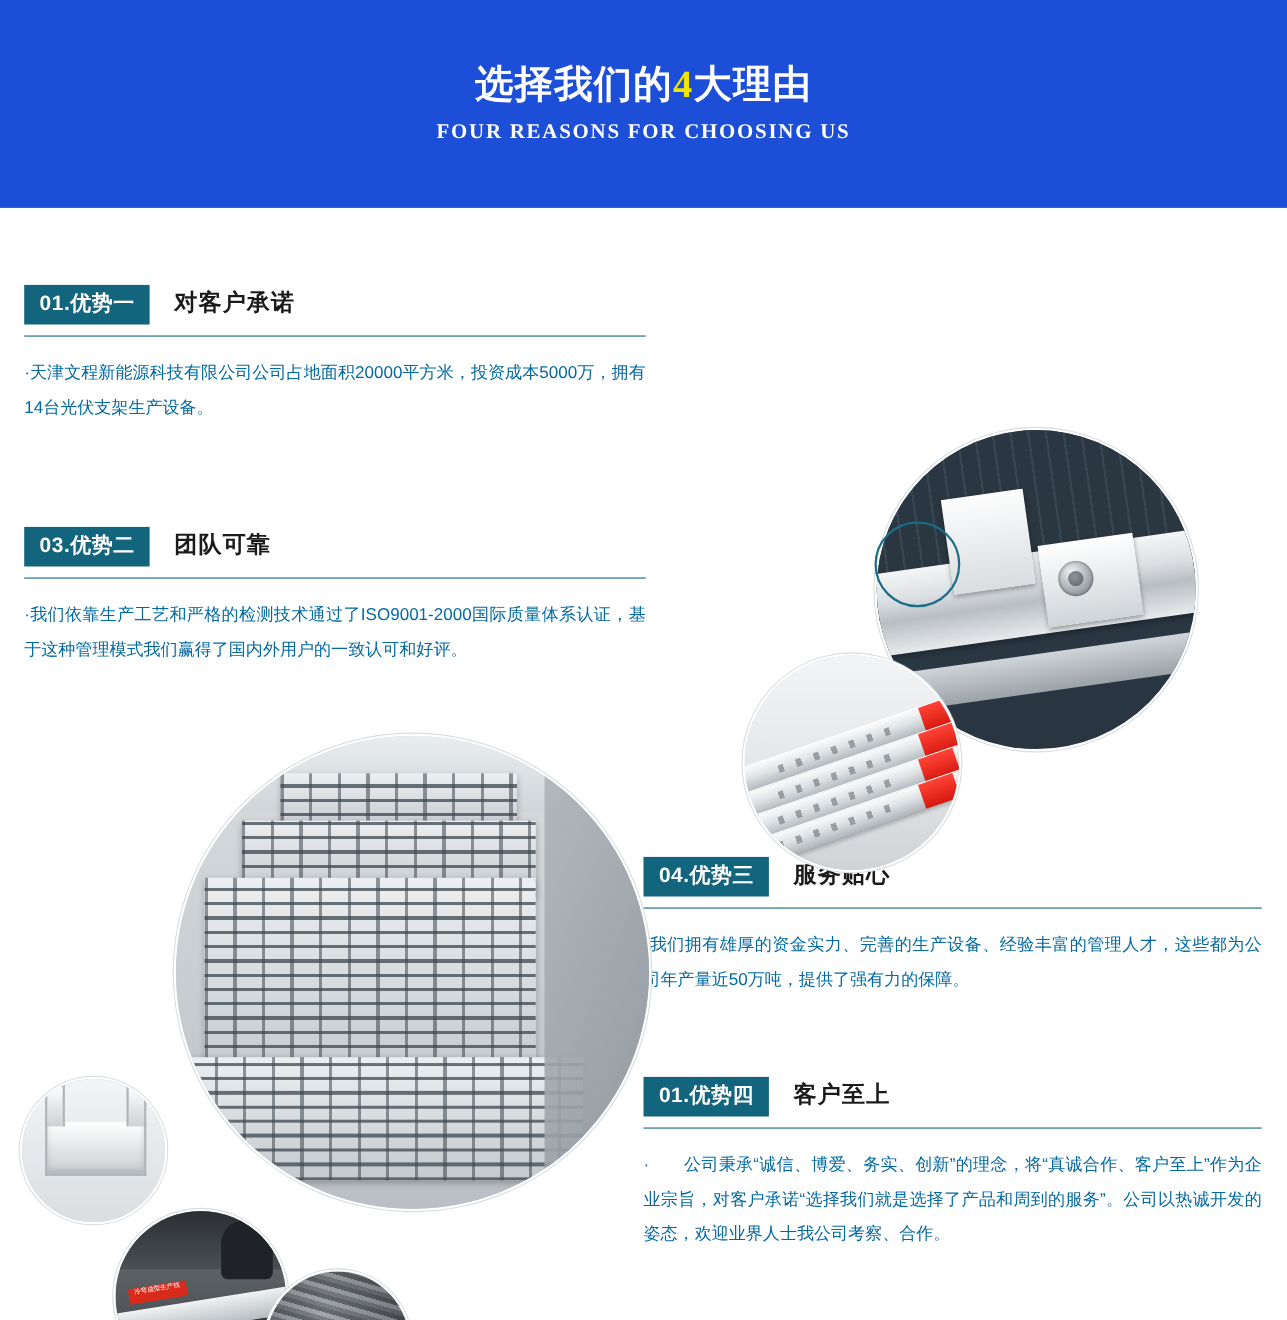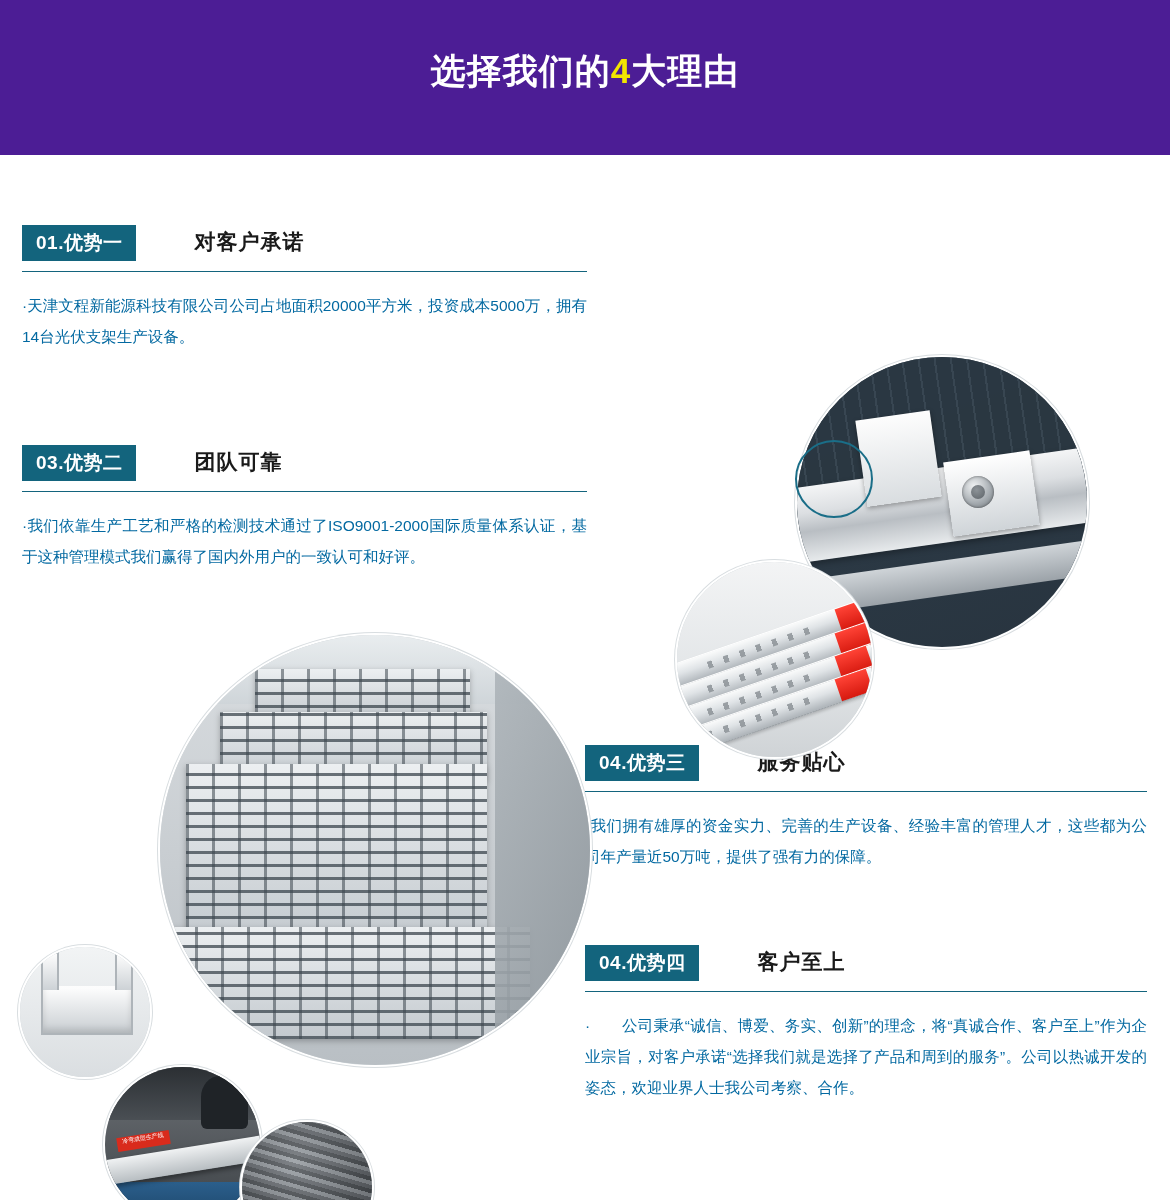--- a/index.html
+++ b/index.html
@@ -12,24 +12,25 @@
     background: #ffffff;
     font-family: "Liberation Sans", sans-serif;
     color: #222;
     overflow: hidden;
     position: relative;
   }
 
   
   .header {
     width: 1170px;
-    height: 155px;
-    background: #4c1d95;
+    height: 189px;
+    background: #1d4ed8;
     position: relative;
     overflow: hidden;
+    font-family: Liberation Serif, serif;
   }
   .header-inner {
     position: absolute;
     top: 0; left: 0; right: 0; bottom: 0;
     display: flex;
     flex-direction: column;
     align-items: center;
     justify-content: center;
   }
   .header-title {
@@ -57,23 +58,22 @@
     width: 1170px;
     height: 1045px;
   }
 
   
   .block {
     position: absolute;
   }
   .head-row {
     display: flex;
-    align-items: flex-end;
+    align-items: center;
     position: relative;
-    gap: 36px;
   }
   .tag {
     background: #13647d;
     color: #ffffff;
     font-size: 19px;
     font-weight: bold;
     padding: 8px 14px 9px 14px;
     line-height: 1;
     white-space: nowrap;
     letter-spacing: 0.5px;
@@ -310,20 +310,21 @@
 
 </style>
 </head>
 <body>
 
 <div class="header">
   <div class="header-inner">
     <div class="header-title">
       <span>选择我们的</span><span class="hl">4</span><span>大理由</span>
     </div>
+    <div class="header-sub">FOUR REASONS FOR CHOOSING US</div>
   </div>
 </div>
 
 <div class="body-area">
 
   <div class="block" id="block1">
     <div class="head-row">
       <div class="tag">01.优势一</div>
       <div class="head-title">对客户承诺</div>
     </div>
@@ -344,21 +345,21 @@
     <div class="head-row">
       <div class="tag">04.优势三</div>
       <div class="head-title">服务贴心</div>
     </div>
     <div class="rule"></div>
     <div class="para">·我们拥有雄厚的资金实力、完善的生产设备、经验丰富的管理人才，这些都为公司年产量近50万吨，提供了强有力的保障。</div>
   </div>
 
   <div class="block" id="block4">
     <div class="head-row">
-      <div class="tag">04.优势四</div>
+      <div class="tag">01.优势四</div>
       <div class="head-title">客户至上</div>
     </div>
     <div class="rule"></div>
     <div class="para">·　　公司秉承“诚信、博爱、务实、创新”的理念，将“真诚合作、客户至上”作为企业宗旨，对客户承诺“选择我们就是选择了产品和周到的服务”。公司以热诚开发的姿态，欢迎业界人士我公司考察、合作。</div>
   </div>
 
   <div class="circle ring" id="photoA">
     <div class="pa-bg"></div>
     <div class="pa-panel"></div>
     <div class="pa-rail"></div>

